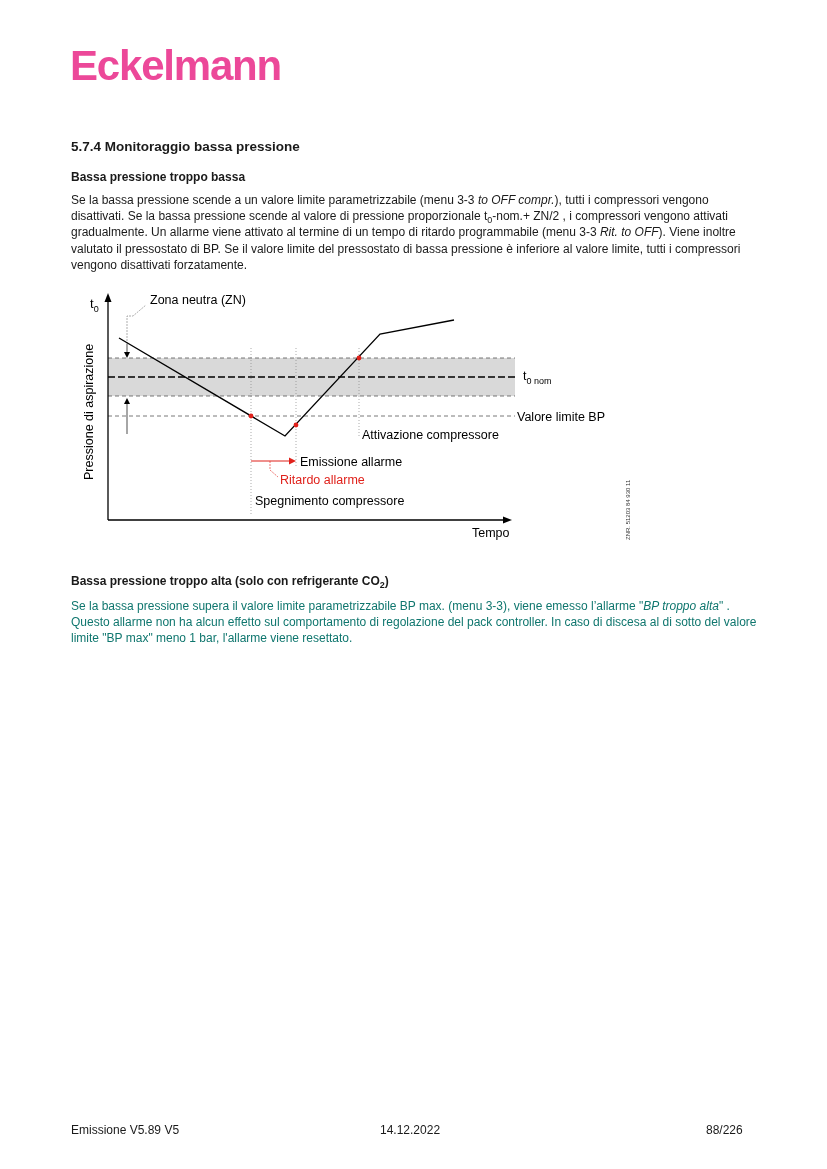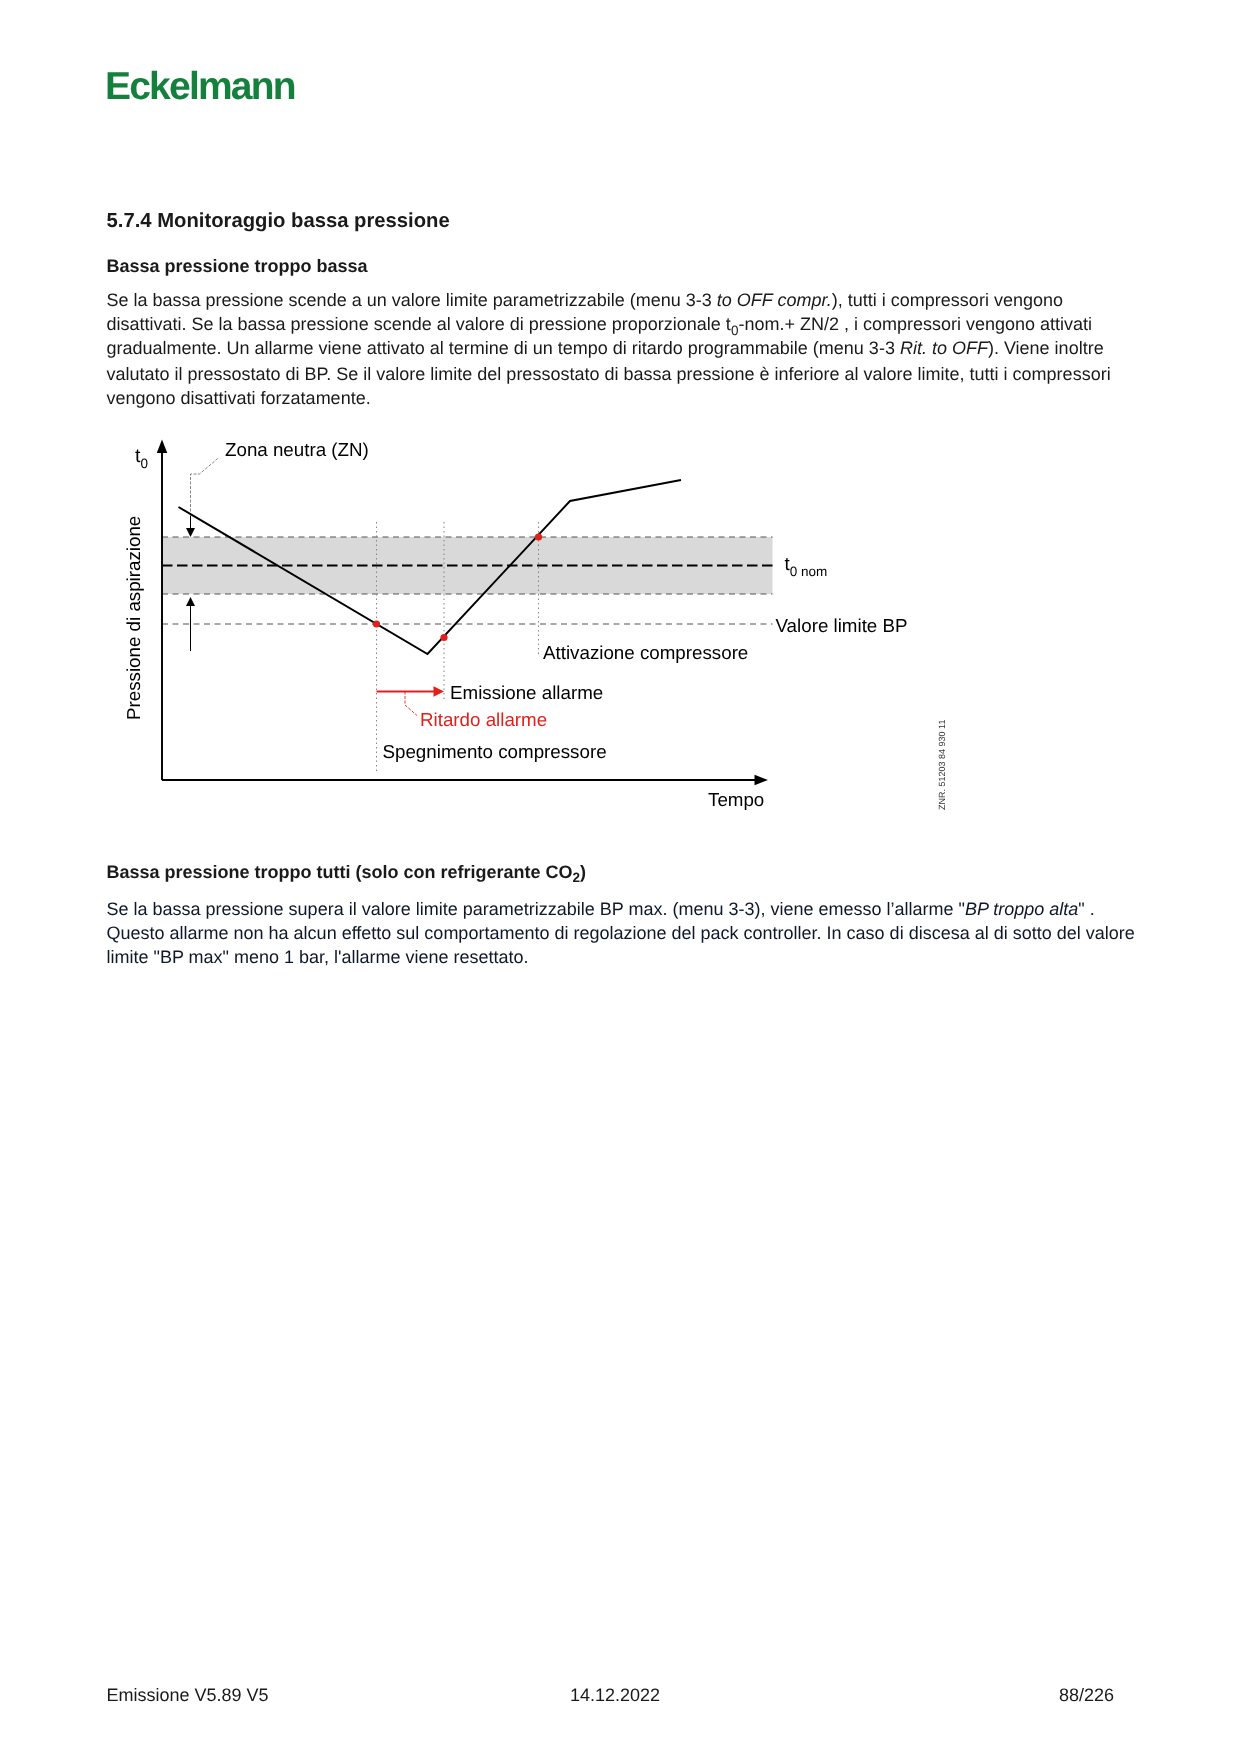--- a/index.html
+++ b/index.html
@@ -1,24 +1,24 @@
 <!DOCTYPE html>
 <html><head>
 <meta charset="utf-8">
 <style>
   html, body { margin: 0; padding: 0; background: #ffffff; }
   body { width: 827px; height: 1169px; position: relative; overflow: hidden;
          font-family: "Liberation Sans", sans-serif; color: #1a1a1a; }
-  .logo { position: absolute; left: 70px; top: 42px; font-size: 26px; font-weight: bold;
-          color: #15803d; letter-spacing: -1.2px; font-family: "Liberation Sans", sans-serif; }
+  .logo { position: absolute; left: 70px; top: 42px; font-size: 42px; font-weight: bold;
+          color: #ec4899; letter-spacing: -1.2px; font-family: "Liberation Sans", sans-serif; }
   .h2 { position: absolute; left: 71px; top: 139px; font-size: 13.5px; font-weight: bold; text-align: center; }
   .h3 { position: absolute; left: 71px; font-size: 12px; font-weight: bold; }
   .para { position: absolute; left: 71px; width: 690px; font-size: 12px; line-height: 16.2px; }
   .para i { font-style: italic; }
-  .gray { color: #0f172a; }
+  .gray { color: #0f766e; }
   sub { font-size: 9px; vertical-align: -3px; line-height: 0; }
   .diagram { position: absolute; left: 70px; top: 288px; width: 580px; height: 260px; }
   .footer { position: absolute; top: 1123px; font-size: 12px; color: #1a1a1a; }
   .dlabel { font-family: "Liberation Sans", sans-serif; }
 </style>
 </head>
 <body>
 
 <div class="logo">Eckelmann</div>
 
@@ -68,19 +68,19 @@
   <text class="dlabel" x="453" y="92" font-size="12.5" fill="#000"><tspan>t</tspan><tspan dy="4" font-size="9">0 nom</tspan></text>
   <text class="dlabel" x="447" y="133" font-size="12.5" fill="#000">Valore limite BP</text>
   <text class="dlabel" x="292" y="151" font-size="12.5" fill="#000">Attivazione compressore</text>
   <text class="dlabel" x="230" y="178" font-size="12.5" fill="#000">Emissione allarme</text>
   <text class="dlabel" x="210" y="196" font-size="12.5" fill="#e0211b">Ritardo allarme</text>
   <text class="dlabel" x="185" y="217" font-size="12.5" fill="#000">Spegnimento compressore</text>
   <text class="dlabel" x="402" y="249" font-size="12.5" fill="#000">Tempo</text>
   <text class="dlabel" transform="translate(560,252) rotate(-90)" font-size="6" fill="#333">ZNR. 51203 84 930 11</text>
 </svg>
 
-<div class="h3" style="top:574px;"><span>Bassa pressione troppo tutti (solo con refrigerante CO</span><sub>2</sub><span>)</span></div>
+<div class="h3" style="top:574px;"><span>Bassa pressione troppo alta (solo con refrigerante CO</span><sub>2</sub><span>)</span></div>
 
 <div class="para gray" style="top:598px;"><span>Se la bassa pressione supera il valore limite parametrizzabile BP max. (menu 3-3), viene emesso l’allarme "</span><i>BP troppo alta</i><span>" . Questo allarme non ha alcun effetto sul comportamento di regolazione del pack controller. In caso di discesa al di sotto del valore limite "BP max" meno 1 bar, l'allarme viene resettato.</span></div>
 
 <div class="footer" style="left:71px;">Emissione V5.89 V5</div>
 <div class="footer" style="left:380px;">14.12.2022</div>
 <div class="footer" style="left:706px;">88/226</div>
 
 </body></html>

